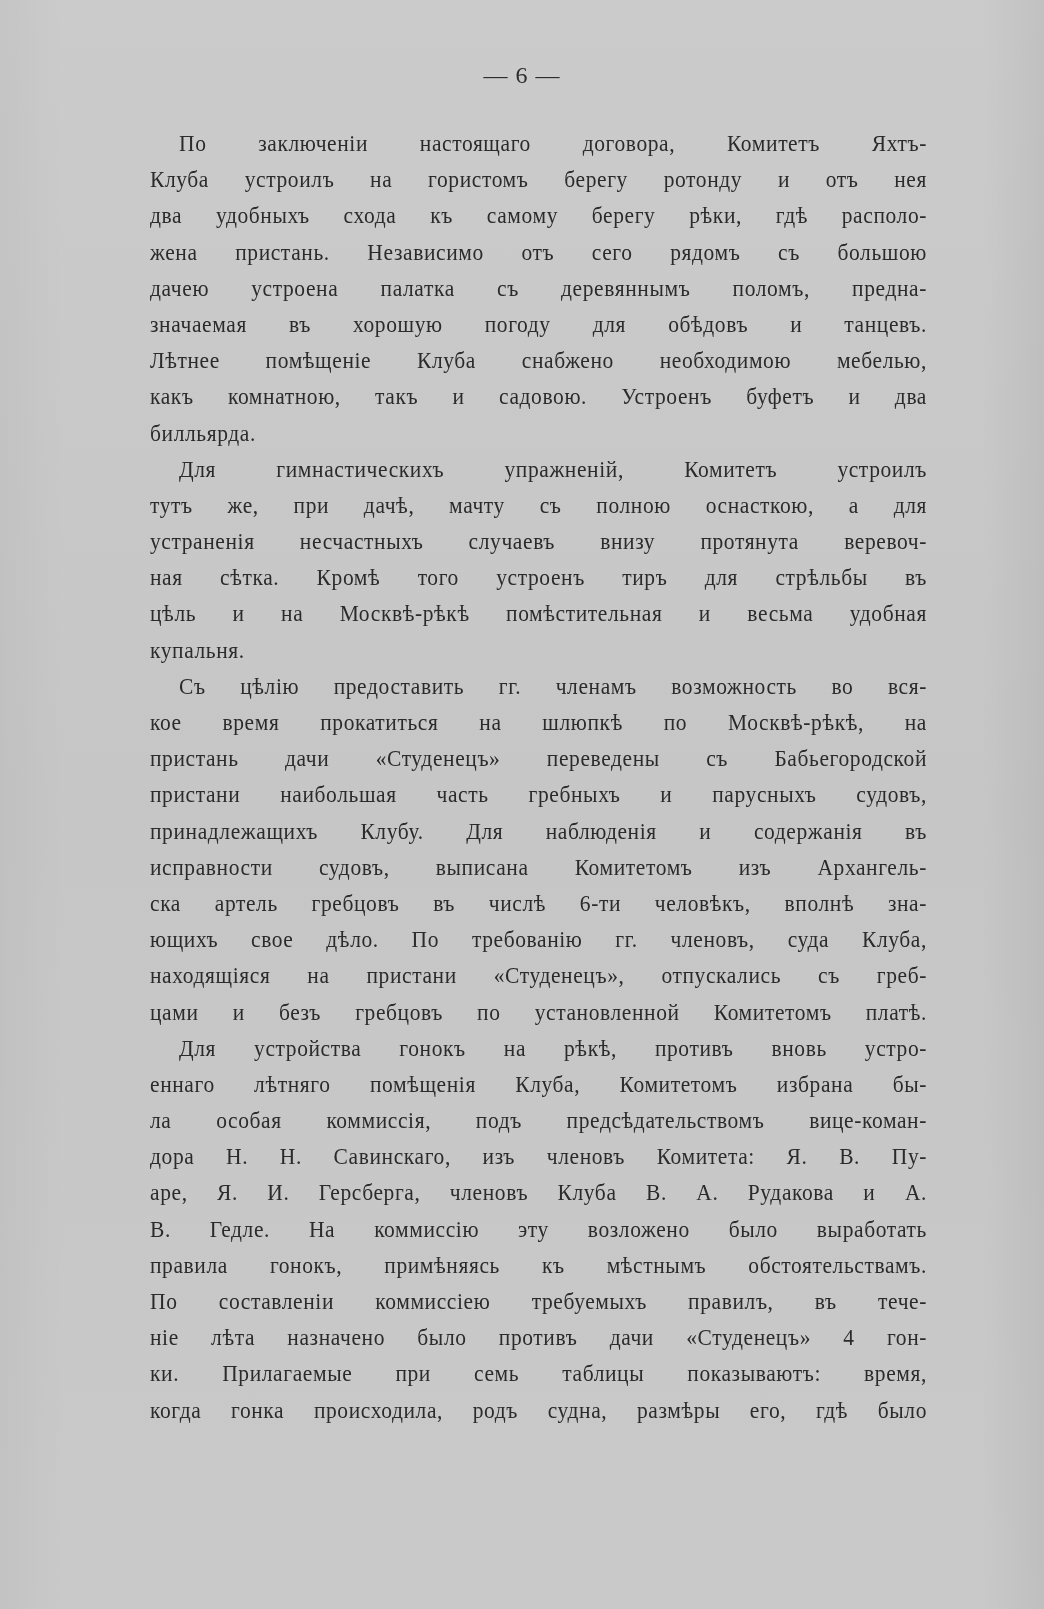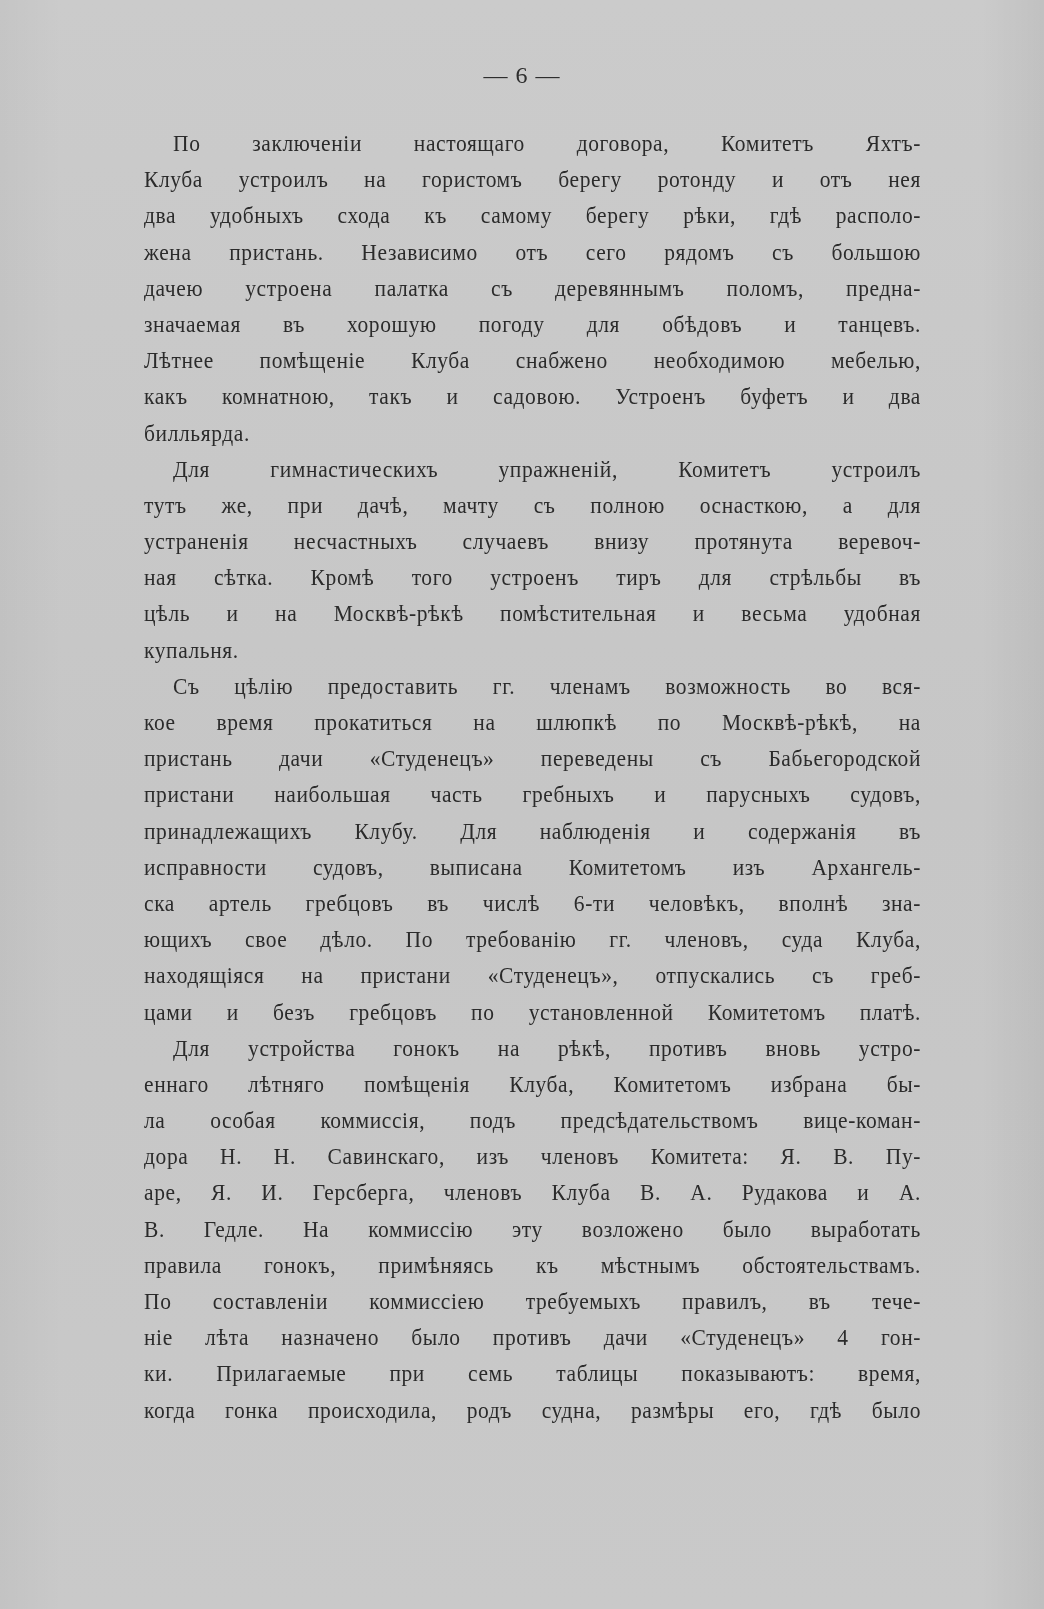--- a/index.html
+++ b/index.html
@@ -25,21 +25,21 @@
       width: 1044px;
       text-align: center;
       font-size: 24px;
       letter-spacing: 1px;
       color: #2e2e2e;
       font-family: "Liberation Serif", serif;
     }
     .text-block {
       position: absolute;
       top: 125px;
-      left: 144px;
+      left: 150px;
       width: 777px;
     }
     .line {
       height: 36.2px;
       line-height: 36.2px;
       font-size: 21.5px;
       font-family: "Liberation Serif", serif;
       text-align: justify;
       text-align-last: justify;
       white-space: nowrap;

